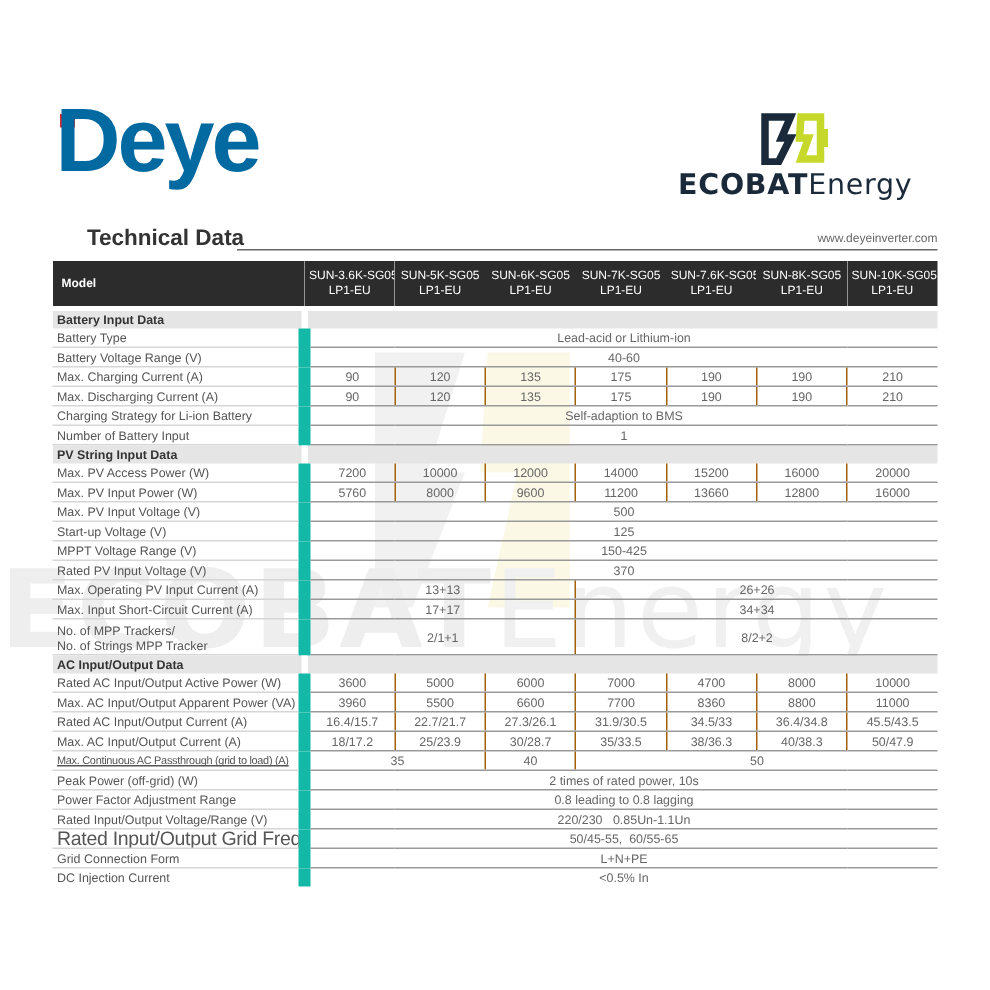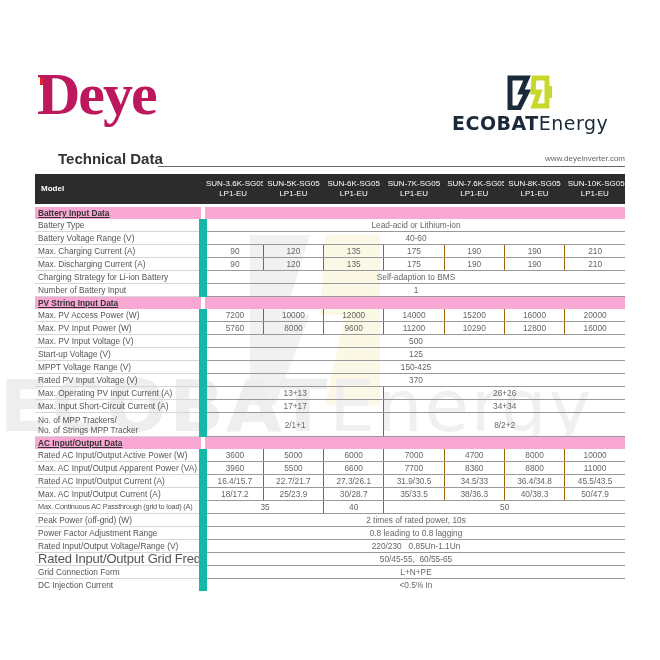--- a/index.html
+++ b/index.html
@@ -1,21 +1,21 @@
 <!DOCTYPE html>
 <html><head>
 <meta charset="utf-8">
 <style>
   * { box-sizing: border-box; margin: 0; padding: 0; }
   html, body { width: 660px; height: 660px; background: #ffffff; overflow: hidden; }
   body { position: relative; font-family: "Liberation Sans", sans-serif; color: #555; }
 
   .deye-logo { position: absolute; left: 40px; top: 76px; width: 170px; height: 62px; }
   .deye-logo .red-sq { position: absolute; left: 0; top: 0; width: 10px; height: 9px; background: #e1242a; }
-  .deye-logo .word { position: absolute; left: -3px; top: -12px; font-family: Liberation Serif, serif; font-weight: bold; font-size: 60px; color: #be185d; letter-spacing: -2px; line-height: 1; text-align: center; }
+  .deye-logo .word { position: absolute; left: -3px; top: -12px; font-family: Liberation Sans, sans-serif; font-weight: bold; font-size: 60px; color: #0369a1; letter-spacing: -2px; line-height: 1; text-align: center; }
 
   .ecobat-logo { position: absolute; left: 450px; top: 74px; width: 170px; height: 60px; }
   .ecobat-logo svg { position: absolute; left: 57px; top: 0; }
   .ecobat-logo .brand { position: absolute; left: 2px; top: 38px; font-size: 19px; color: #1a2a3a; white-space: nowrap; letter-spacing: 0.5px; }
   .ecobat-logo .brand b { font-family: "DejaVu Sans", sans-serif; font-weight: 900; }
   .ecobat-logo .brand span { font-family: "DejaVu Sans", sans-serif; font-weight: normal; }
 
   .watermark { position: absolute; left: 0; top: 370px; width: 660px; font-family: "DejaVu Sans", sans-serif; font-size: 72px; color: #f0f0f0; white-space: nowrap; letter-spacing: 2px; z-index: 0; line-height: 1; }
   .watermark b { font-weight: 900; color: #eeeeee; }
   .wm-shape { position: absolute; left: 230px; top: 215px; width: 160px; height: 200px; z-index: 0; }
@@ -24,21 +24,21 @@
   .tech-title { position: absolute; left: 0; top: 0; font-weight: bold; font-size: 15px; color: #333; margin-left: 20px; }
   .tech-line { position: absolute; left: 120px; top: 16px; width: 467px; height: 1px; background: #666; }
   .tech-url { position: absolute; right: 0; top: 4px; font-size: 8px; color: #666; }
 
   table.spec { position: absolute; left: 35px; top: 174px; width: 590px; border-collapse: collapse; table-layout: fixed; z-index: 1; font-size: 8.3px; }
   table.spec col.label { width: 168px; }
   table.spec td, table.spec th { height: 12.2px; padding: 0 3px; white-space: nowrap; overflow: hidden; line-height: 12px; }
   table.spec thead th { background: #2c2c2c; color: #fff; font-weight: normal; font-size: 8px; height: 30px; line-height: 10px; text-align: center; }
   table.spec thead th.model { text-align: left; font-weight: bold; padding-left: 6px; }
   table.spec thead tr.gap td { height: 3px; background: #fff; }
-  tr.section td { background: #f9a8d4; color: #333; font-weight: bold; text-decoration: underline; }
+  tr.section td { background: #e5e5e5; color: #333; font-weight: bold; }
   tr.section td.sec-fill { border-left: 4px solid #fff; }
   tr.row td.lbl { border-bottom: 1px solid #d6d6d6; color: #555; padding-left: 3px; }
   tr.row td.val { text-align: center; border-bottom: 1px solid #999; color: #666; }
   tr.row td.val + td.val { border-left: 1px solid #a16207; }
   tr.row td.val.first { border-left: 8px solid #14b8a6; }
   tr.tall td { height: 24px; line-height: 10px; }
   tr.last td { border-bottom: none !important; }
 </style>
 </head>
 <body>
@@ -153,21 +153,21 @@
       <td class="val">15200</td>
       <td class="val">16000</td>
       <td class="val">20000</td>
     </tr>
     <tr class="row">
       <td class="lbl">Max. PV Input Power (W)</td>
       <td class="val first">5760</td>
       <td class="val">8000</td>
       <td class="val">9600</td>
       <td class="val">11200</td>
-      <td class="val">10290</td>
+      <td class="val">13660</td>
       <td class="val">12800</td>
       <td class="val">16000</td>
     </tr>
     <tr class="row">
       <td class="lbl">Max. PV Input Voltage (V)</td>
       <td class="val first" colspan="7">500</td>
     </tr>
     <tr class="row">
       <td class="lbl">Start-up Voltage (V)</td>
       <td class="val first" colspan="7">125</td>
@@ -234,21 +234,21 @@
       <td class="lbl">Max. AC Input/Output Current (A)</td>
       <td class="val first">18/17.2</td>
       <td class="val">25/23.9</td>
       <td class="val">30/28.7</td>
       <td class="val">35/33.5</td>
       <td class="val">38/36.3</td>
       <td class="val">40/38.3</td>
       <td class="val">50/47.9</td>
     </tr>
     <tr class="row">
-      <td class="lbl" style="font-size:7.3px;letter-spacing:-0.2px;">Max. Continuous AC Passthrough (grid to load) (A)</td>
+      <td class="lbl" style="font-size:7.3px;letter-spacing:-0.2px;text-decoration:underline;">Max. Continuous AC Passthrough (grid to load) (A)</td>
       <td class="val first" colspan="2">35</td>
       <td class="val">40</td>
       <td class="val" colspan="4">50</td>
     </tr>
     <tr class="row">
       <td class="lbl">Peak Power (off-grid) (W)</td>
       <td class="val first" colspan="7">2 times of rated power, 10s</td>
     </tr>
     <tr class="row">
       <td class="lbl">Power Factor Adjustment Range</td>

